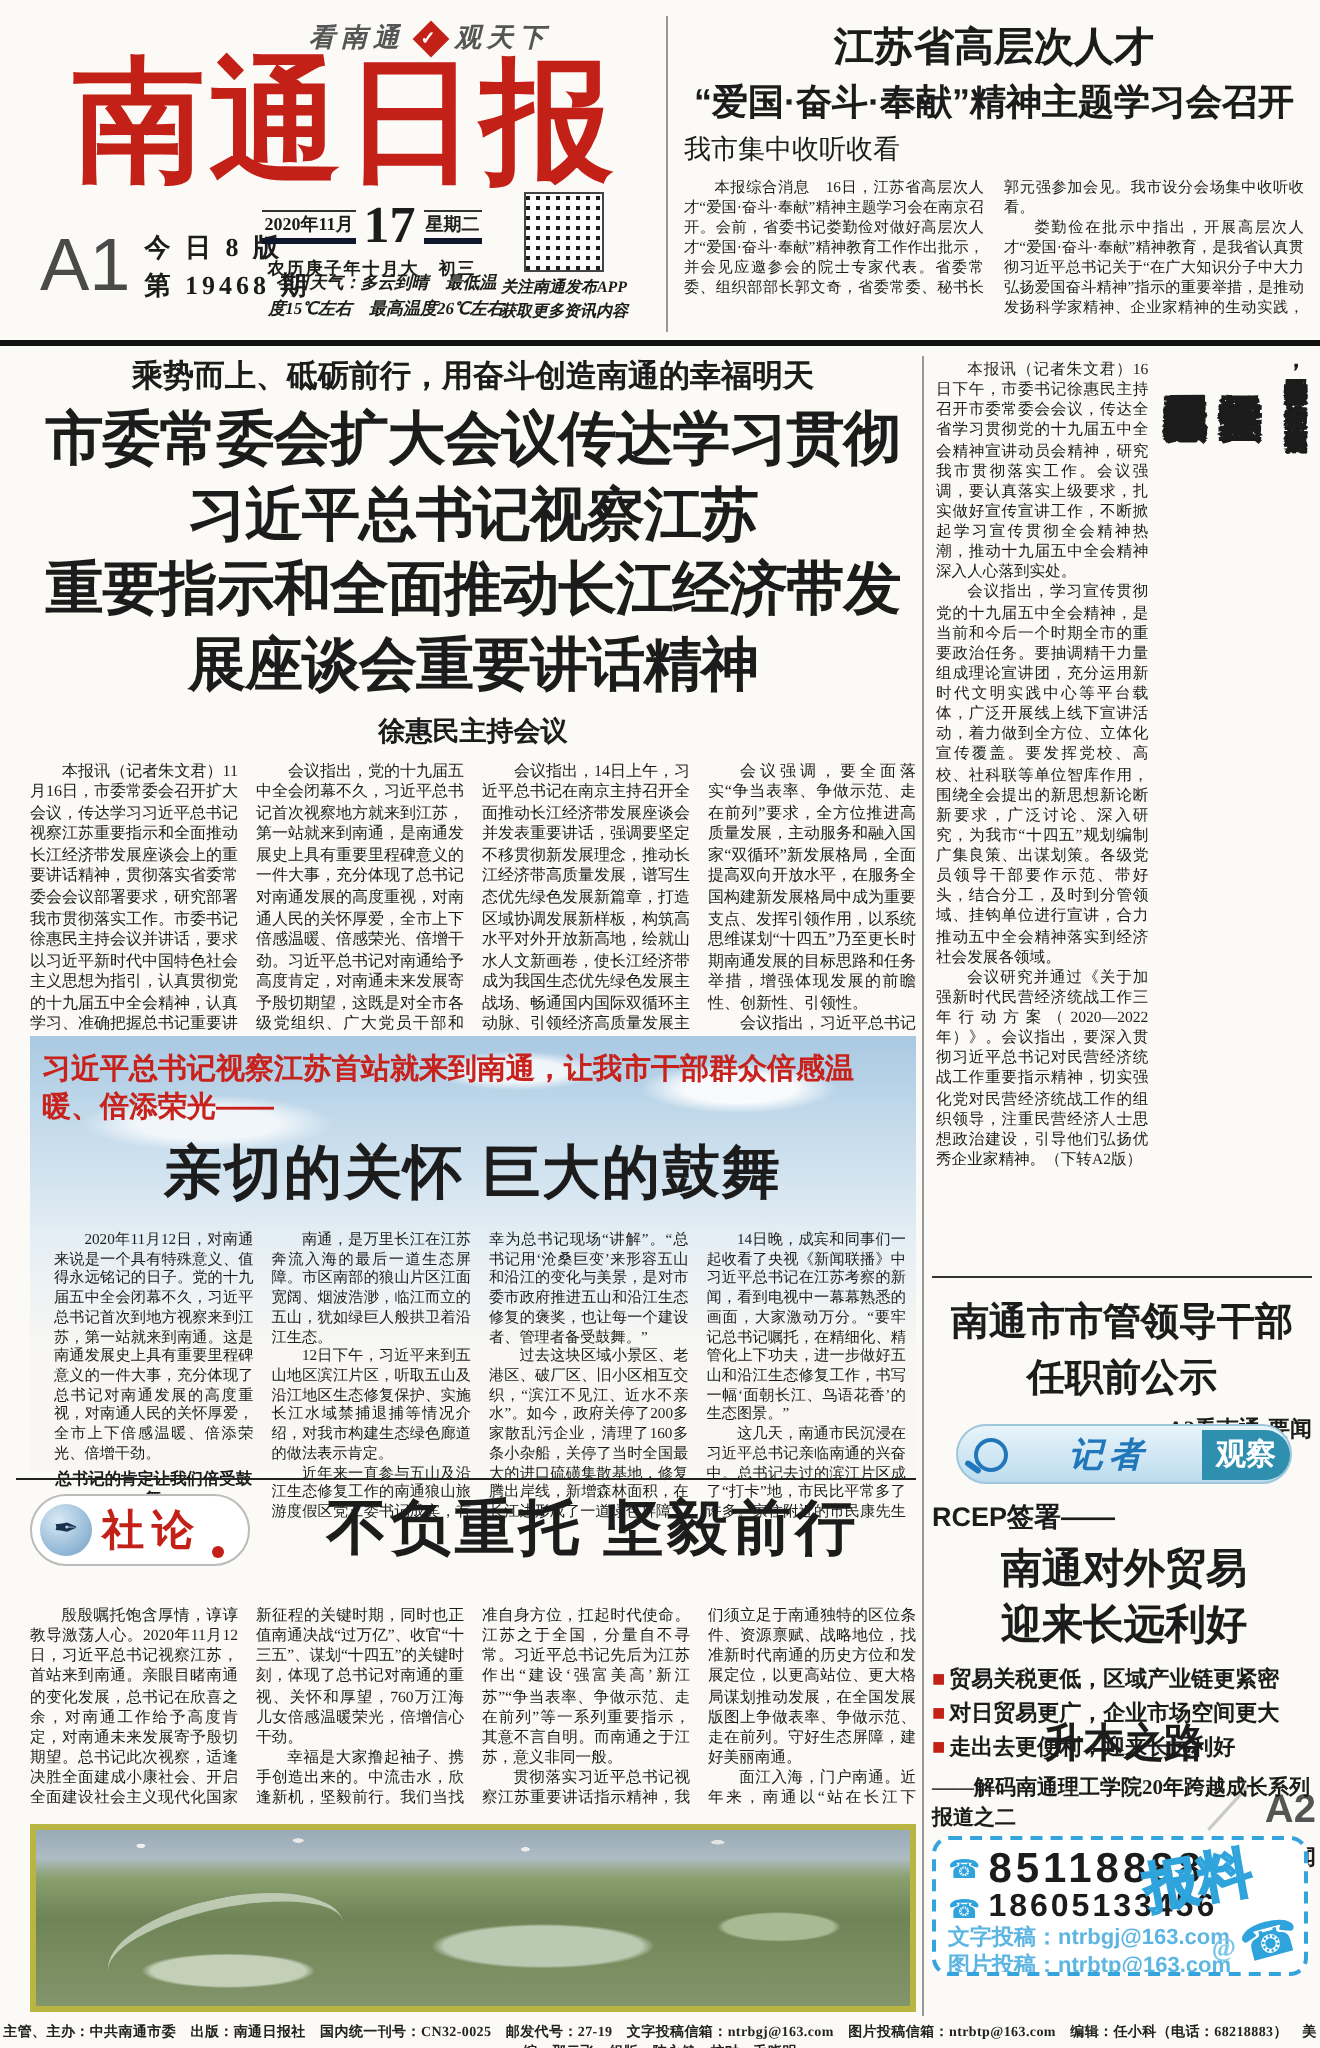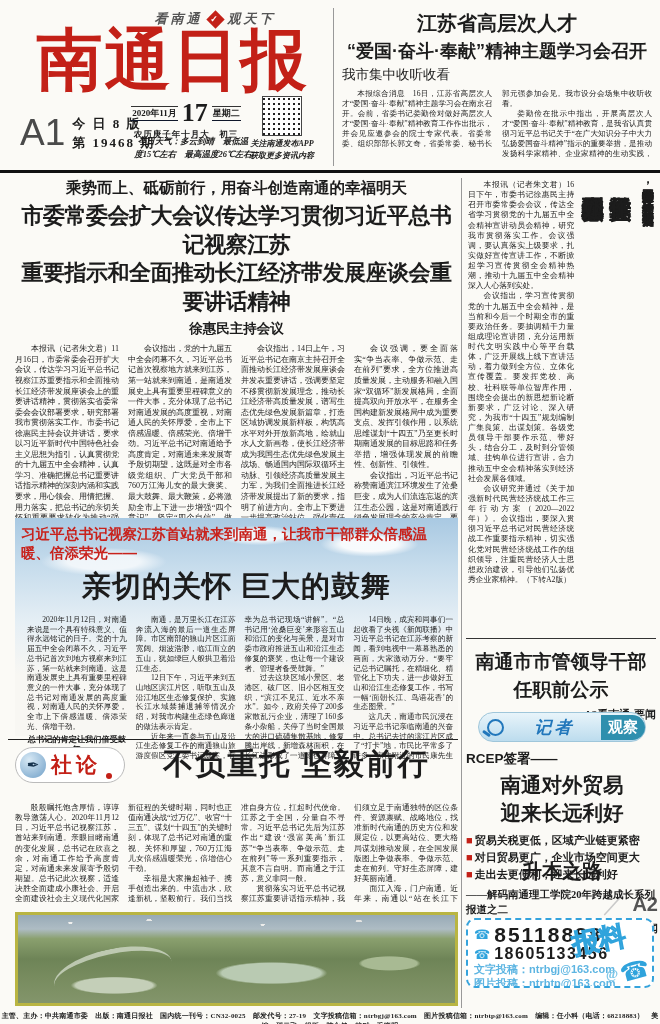--- a/index.html
+++ b/index.html
@@ -13,21 +13,21 @@
           color:#fff;font-size:9px;line-height:13px;text-align:center;font-style:normal;}
   .logo-diamond i{display:block;transform:rotate(-45deg);font-style:normal;}
   .mast-title{position:absolute;top:16px;left:10px;width:325px;text-align:center;
           font-size:66px;font-weight:900;color:#c32017;font-family:"DejaVu Serif",serif;
           letter-spacing:2px;transform:scaleY(1.02);white-space:nowrap;}
   .a1block{position:absolute;top:112px;left:20px;display:flex;align-items:center;gap:7px;}
   .a1code{font-size:37px;color:#4a4a4a;font-family:"Liberation Sans",sans-serif;}
   .a1sub{font-size:13px;font-weight:bold;line-height:1.5;letter-spacing:2px;}
   .dateblock{position:absolute;top:100px;left:130px;width:112px;text-align:center;}
   .daterow{display:flex;align-items:center;justify-content:center;gap:4px;}
-  .dsmall{font-size:9px;font-weight:bold;border-top:1px solid #333;border-bottom:1px solid #0f172a;padding:0 1px;}
+  .dsmall{font-size:9px;font-weight:bold;border-top:1px solid #333;border-bottom:3px solid #0f172a;padding:0 1px;}
   .dbig{font-size:26px;font-weight:bold;line-height:1;}
   .lunar{font-size:8.5px;font-weight:bold;margin-top:3px;letter-spacing:1px;}
   .weather{position:absolute;top:135px;left:128px;width:130px;font-size:8.5px;font-weight:bold;
            font-style:italic;line-height:1.5;text-align:center;}
   .qr{position:absolute;top:96px;left:262px;width:38px;height:38px;border:1px solid #444;
       background-image:repeating-linear-gradient(0deg,#111 0 2px,#fff 2px 5px),
                        repeating-linear-gradient(90deg,#111 0 2px,#fff 2px 5px);
       background-blend-mode:screen;}
   .qrcap{position:absolute;top:138px;left:244px;width:76px;font-size:8px;font-weight:bold;
          font-style:italic;line-height:1.5;text-align:center;}
@@ -37,21 +37,21 @@
   .tr-h1{font-size:20px;font-weight:900;text-align:center;font-family:"Liberation Sans",sans-serif;}
   .tr-h2{font-size:18px;font-weight:900;text-align:center;font-family:"Liberation Sans",sans-serif;margin-top:2px;}
   .tr-sub{font-size:13.5px;font-weight:normal;text-align:left;margin-top:3px;}
   .tr-body{margin-top:5px;height:80px;column-count:2;column-gap:10px;column-fill:auto;
            font-size:7.6px;line-height:1.32;text-align:justify;overflow:hidden;}
   .tr-body p{margin:0;text-indent:2em;}
   .toprule{position:absolute;top:170px;left:0;width:660px;height:3px;background:#111;}
   
   .lead{position:absolute;top:178px;left:15px;width:443px;}
   .lead-kicker{font-size:15.5px;font-weight:900;text-align:center;font-family:"Liberation Sans",sans-serif;}
-  .lead-head{font-size:22px;font-weight:900;text-align:center;line-height:1.3;margin-top:3px;
+  .lead-head{font-size:29px;font-weight:900;text-align:center;line-height:1.3;margin-top:3px;
              font-family:"Liberation Sans",sans-serif;letter-spacing:-0.5px;}
   .lead-byline{font-size:13.5px;font-weight:bold;text-align:center;margin-top:4px;}
   .lead-body{margin-top:6px;height:212px;column-count:4;column-gap:9px;column-fill:auto;
              font-size:8px;line-height:1.32;text-align:justify;overflow:hidden;}
   .lead-body p{margin:0;text-indent:2em;}
   .vrule-main{position:absolute;top:178px;left:461px;width:1px;height:830px;background:#999;}
   
   .rightstory{position:absolute;top:180px;left:468px;width:188px;height:452px;display:flex;gap:5px;}
   .rs-body{flex:1;font-size:7.8px;line-height:1.3;text-align:justify;overflow:hidden;}
   .rs-body p{margin:0;text-indent:2em;}

